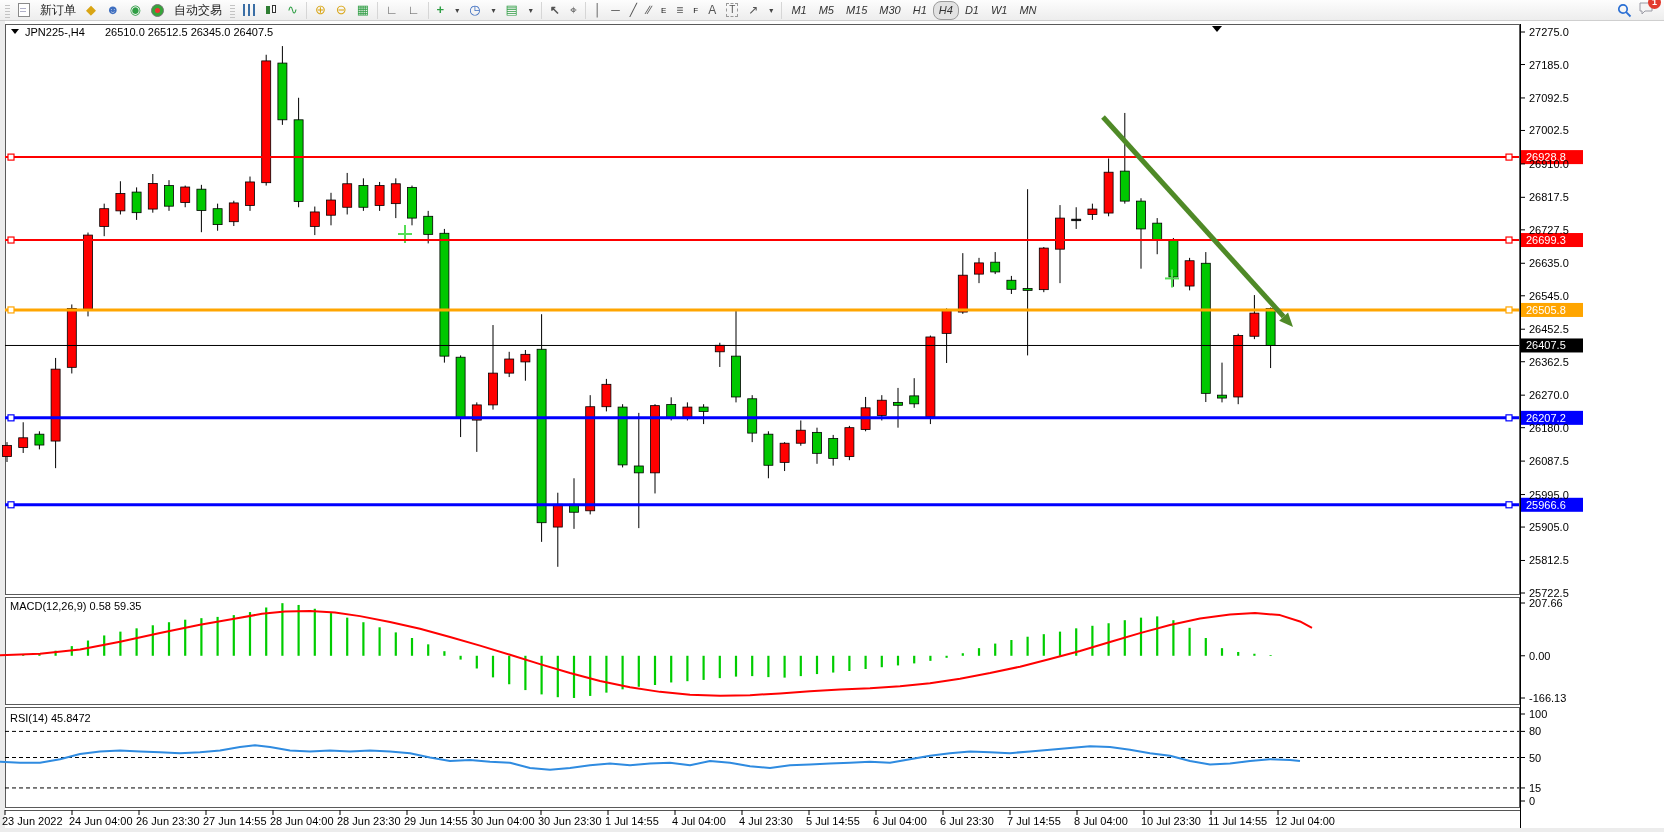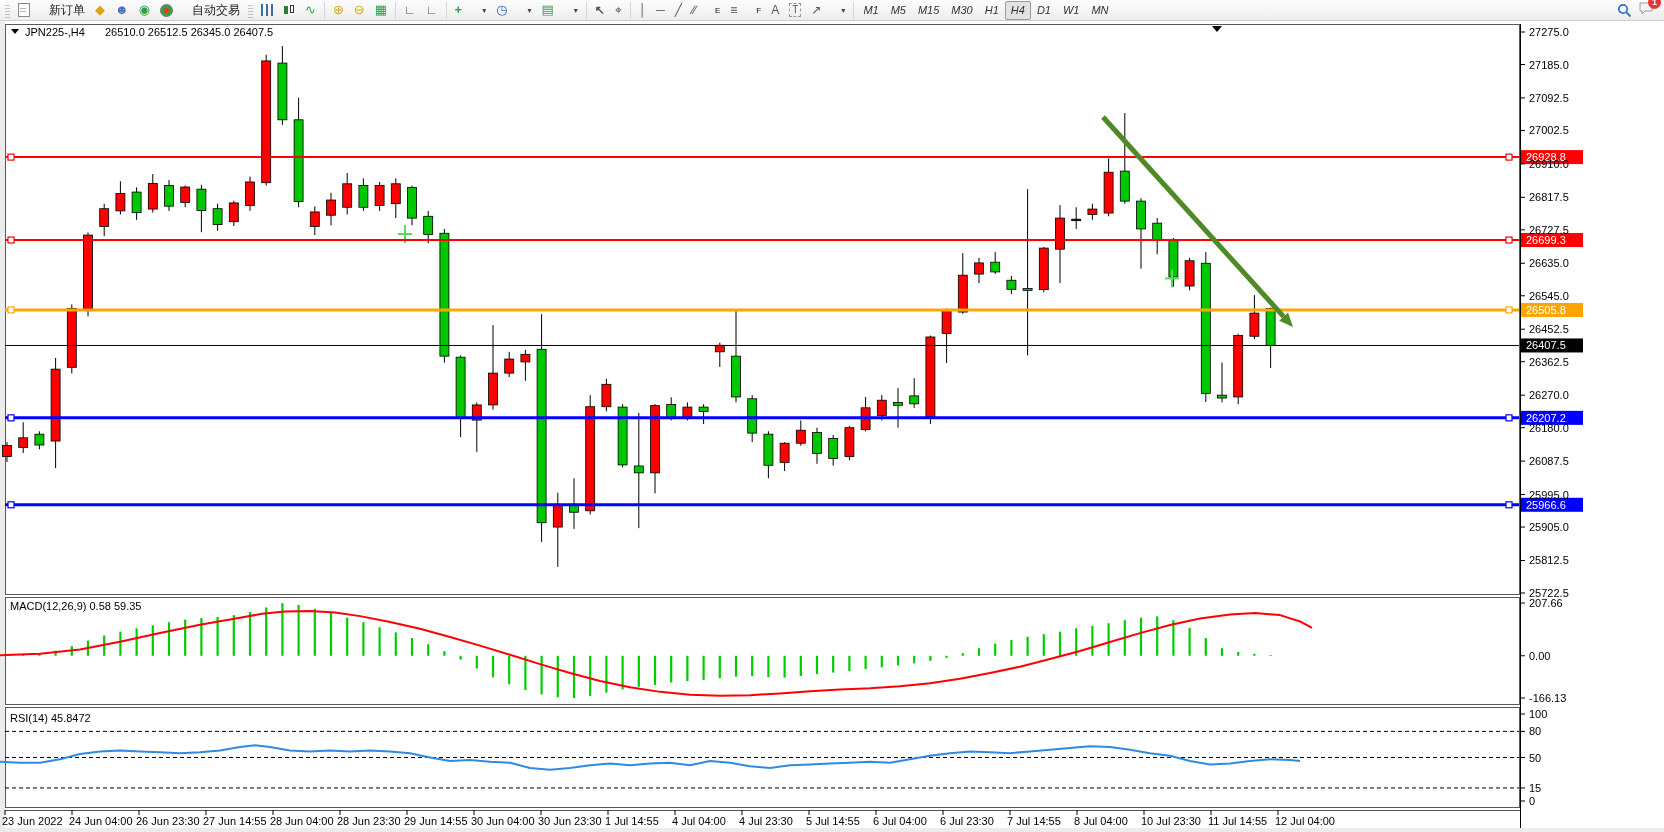--- a/index.html
+++ b/index.html
@@ -1,22 +1,22 @@
 <!DOCTYPE html>
 <html><head>
 <meta charset="utf-8">
 <style>
   html,body{margin:0;padding:0;background:#fff;font-family:"Liberation Sans",sans-serif;}
   body{width:1664px;height:832px;position:relative;overflow:hidden;}
   .toolbar{height:21px;display:flex;align-items:center;background:linear-gradient(#fdfdfd,#ededed);
     border-bottom:1px solid #cfcfcf;padding:0 2px;box-sizing:border-box;font-size:12px;color:#222;}
-  .toolbar button{display:flex;align-items:center;gap:19px;background:transparent;border:1px solid transparent;
+  .toolbar button{display:flex;align-items:center;gap:10px;background:transparent;border:1px solid transparent;
     height:19px;padding:0 4px;font-family:inherit;font-size:12px;color:#222;cursor:default;}
   .toolbar button.tf{font-size:11px;padding:0 5px;color:#333;font-style:italic;}
-  .toolbar button.tf.active{background:#e2e2e2;border:1px solid #9b9b9b;border-radius:2px;}
+  .toolbar button.tf.active{background:#e2e2e2;border:1px solid #9b9b9b;border-radius:8px;}
   .grip{width:5px;height:15px;margin:0 3px;background:repeating-linear-gradient(0deg,#c3c3c3 0 1px,transparent 1px 3px);}
   .sep{width:1px;height:17px;background:#d6d6d6;margin:0 3px;}
   .ico{display:inline-block;font-size:12px;line-height:12px;}
   .ico.gold{color:#d9a514;font-size:13px;}
   .ico.blue{color:#3f6fc0;font-size:13px;}
   .ico.green{color:#2f9e44;font-size:13px;}
   .ico.dim{color:#555;}
   .doc-ico{width:10px;height:12px;background:#fff;border:1px solid #8a8a8a;
     box-shadow:inset 0 2px 0 #fff;position:relative;}
   .doc-ico:before{content:"";position:absolute;left:1px;top:2px;width:6px;height:6px;

